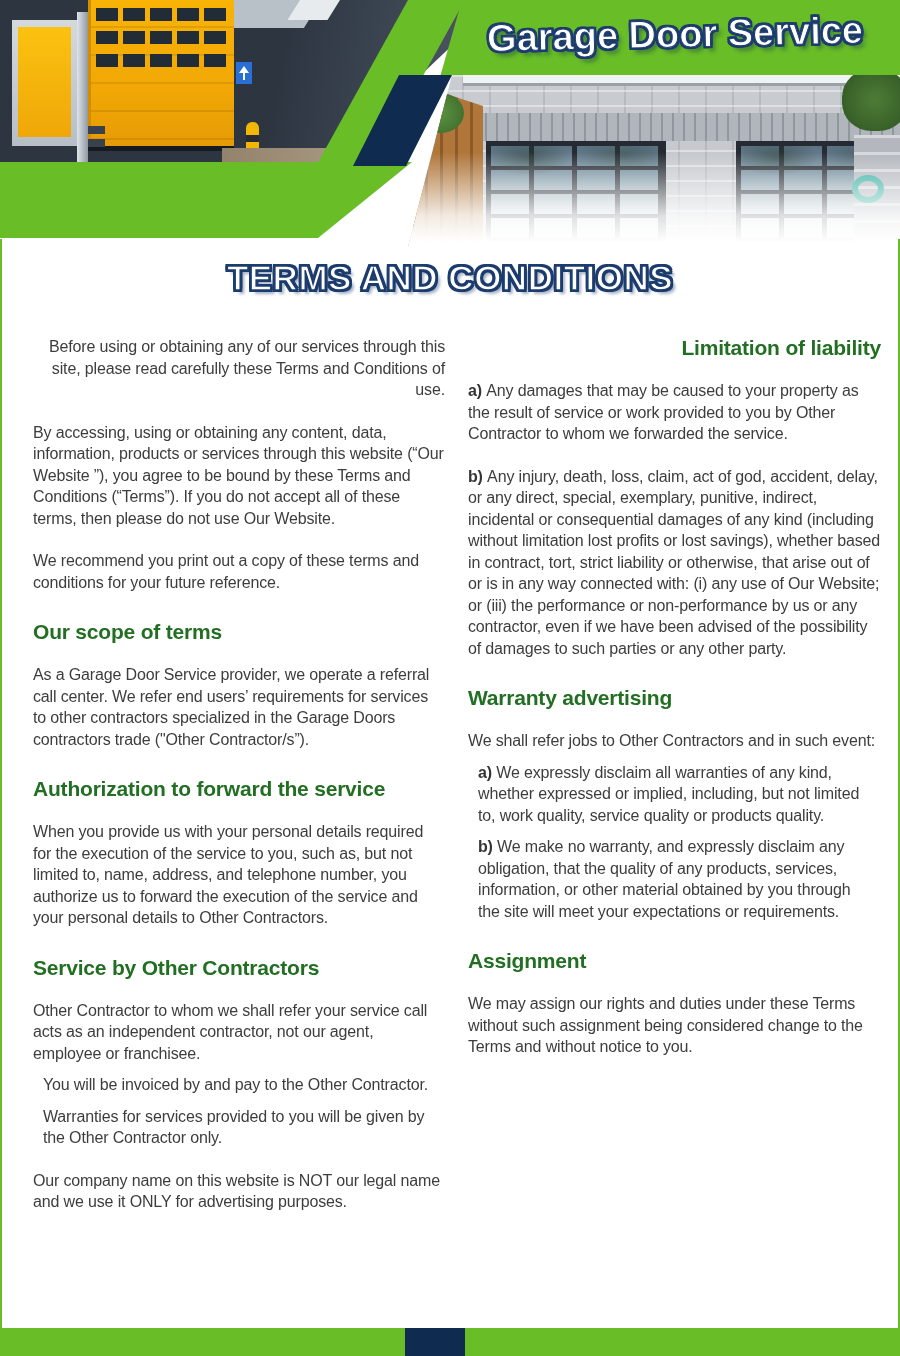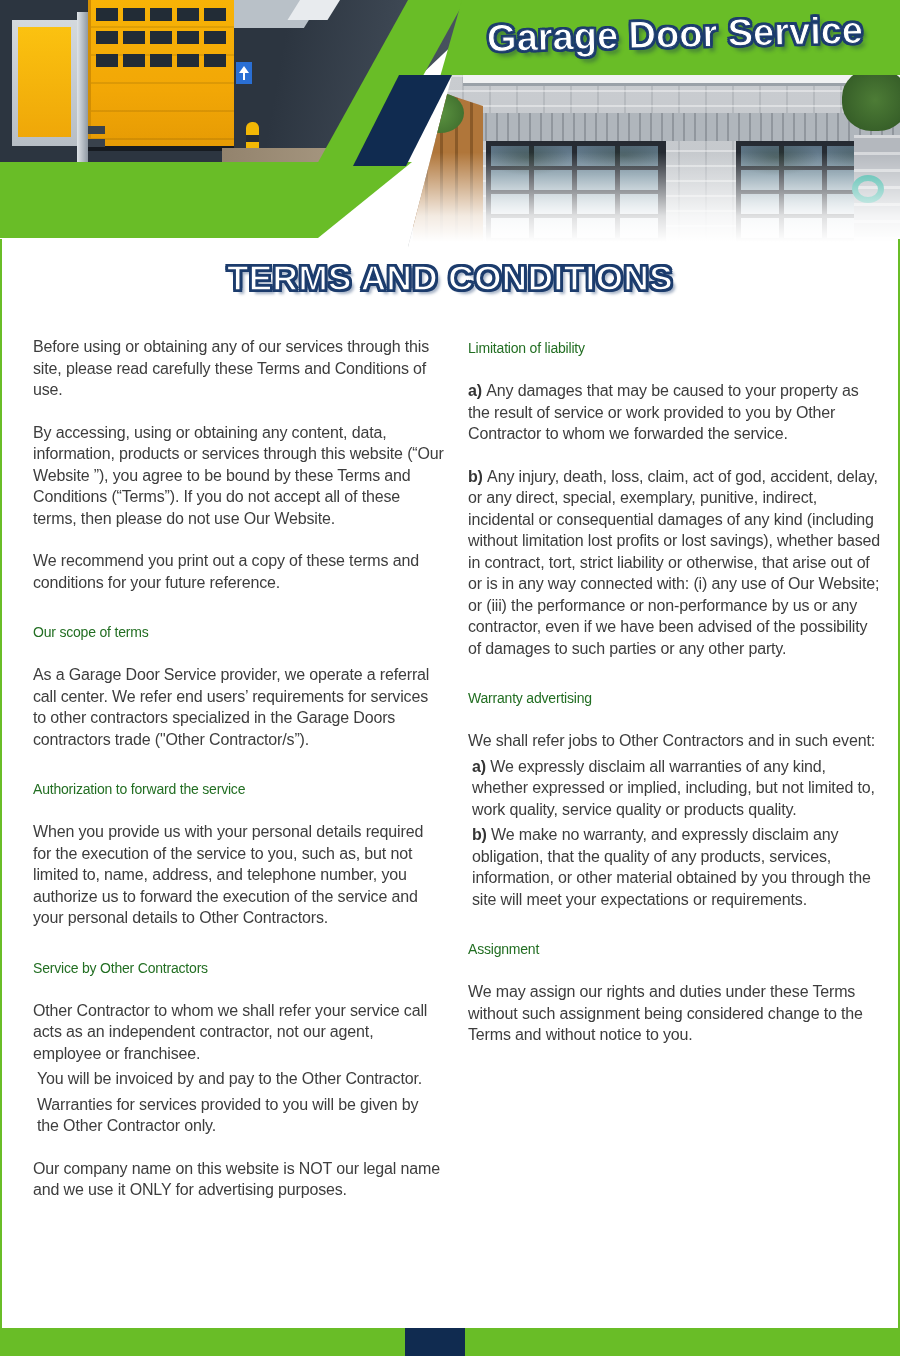--- a/index.html
+++ b/index.html
@@ -98,24 +98,24 @@
     text-shadow:-2px -2px 0 var(--outline),2px -2px 0 var(--outline),-2px 2px 0 var(--outline),
       2px 2px 0 var(--outline),0 -2px 0 var(--outline),0 2px 0 var(--outline),
       -2px 0 0 var(--outline),2px 0 0 var(--outline),4px 4px 3px rgba(28,60,109,.4);}
 
   
   .content{position:absolute; top:336px; left:33px; width:848px; display:flex; gap:23px; z-index:4;}
   .col{color:var(--body); font-size:16px; line-height:21.5px; letter-spacing:-0.15px;}
   .col-left{width:412px;}
   .col-right{width:413px;}
   .col p{margin:21px 0 0;}
-  .col p.tight{margin:4px;}
-  .col h2{margin:27px 0 0; font-size:14px; line-height:24px; font-weight:400; color:var(--heading); letter-spacing:-0.2px;}
+  .col p.tight{margin:10px;}
+  .col h2{margin:27px 0 0; font-size:21px; line-height:24px; font-weight:700; color:var(--heading); letter-spacing:-0.2px;}
   .col h2 + p{margin-top:20px;}
-  .col > :first-child{margin-top:0;}
+  .col > :first-child{margin-top:0;text-align:right;}
   .col b{font-weight:700; color:#343434;}
 
   
   .edge{position:absolute; top:239px; bottom:28px; width:2px; background:var(--green); z-index:6;}
   .edge-l{left:0;} .edge-r{right:0;}
   .footer{position:absolute; bottom:0; left:0; width:900px; height:28px; background:var(--green); z-index:6;}
   .footer-navy{position:absolute; left:405px; top:0; width:60px; height:28px; background:var(--navy);}
 </style>
 </head>
 <body>

